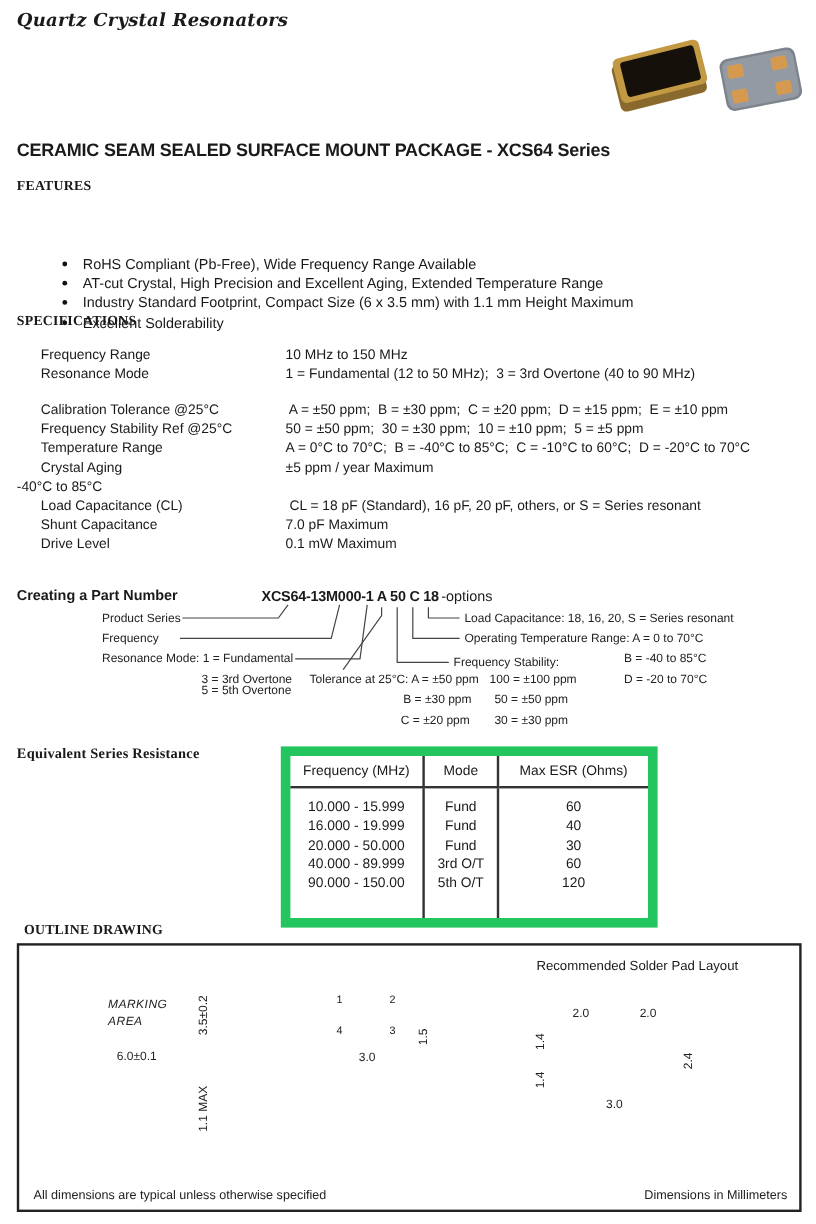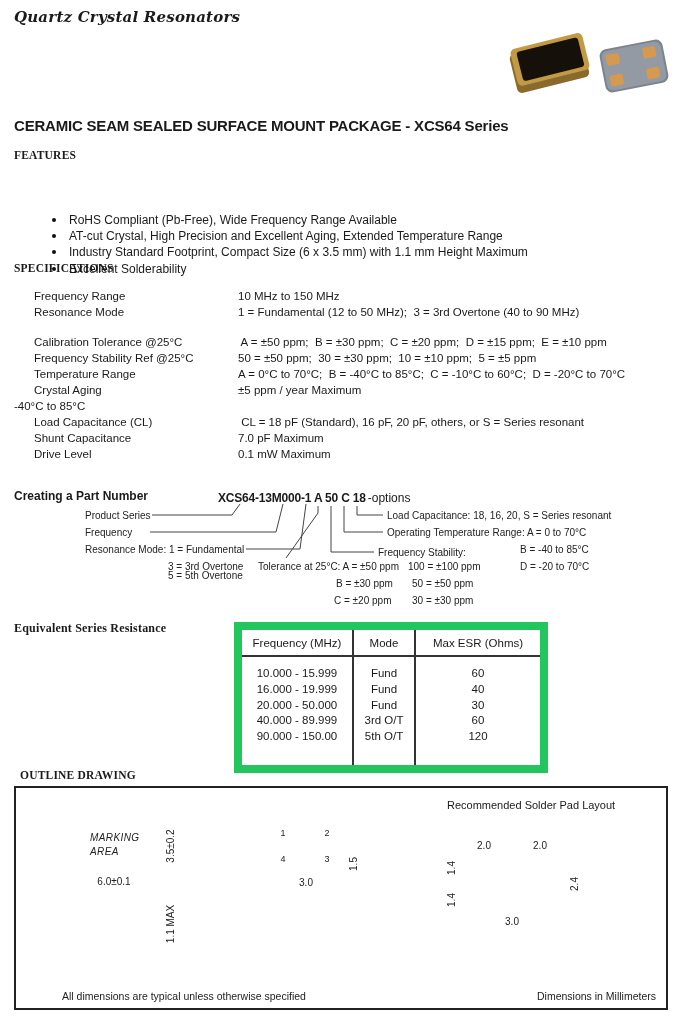--- a/index.html
+++ b/index.html
@@ -25,21 +25,21 @@
              font-size:11.5px;background:#fff;}
   .esr-h{display:flex;align-items:center;justify-content:center;border-bottom:2px solid #333;}
   .esr-b{padding-top:9px;text-align:center;line-height:15.8px;}
   .cr{border-right:2px solid #333;}
   .outline-box{position:absolute;left:14px;top:786px;width:650px;height:220px;border:2px solid #222;background:#fff;}
   .dim{position:absolute;font-size:10px;color:#222;white-space:nowrap;}
   .ctr{transform:translate(-50%,-50%);}
   .rot{transform:translate(-50%,-50%) rotate(-90deg);}
   .padnum{position:absolute;font-size:9px;color:#222;transform:translate(-50%,-50%);}
   .marking{position:absolute;font-size:10px;letter-spacing:.4px;color:#222;font-style:italic;}
-  .note{position:absolute;font-size:10.5px;color:#222;margin-left:34px;}
+  .note{position:absolute;font-size:10.5px;color:#222;}
   svg.linework{position:absolute;left:0;top:0;pointer-events:none;}
 </style>
 </head>
 <body>
 
 <div class="page">
 
   <svg class="linework" width="680" height="1020" viewBox="0 0 680 1020">
     <defs>
       <marker id="ae" markerWidth="8" markerHeight="8" refX="6.5" refY="3" orient="auto" markerUnits="userSpaceOnUse">

